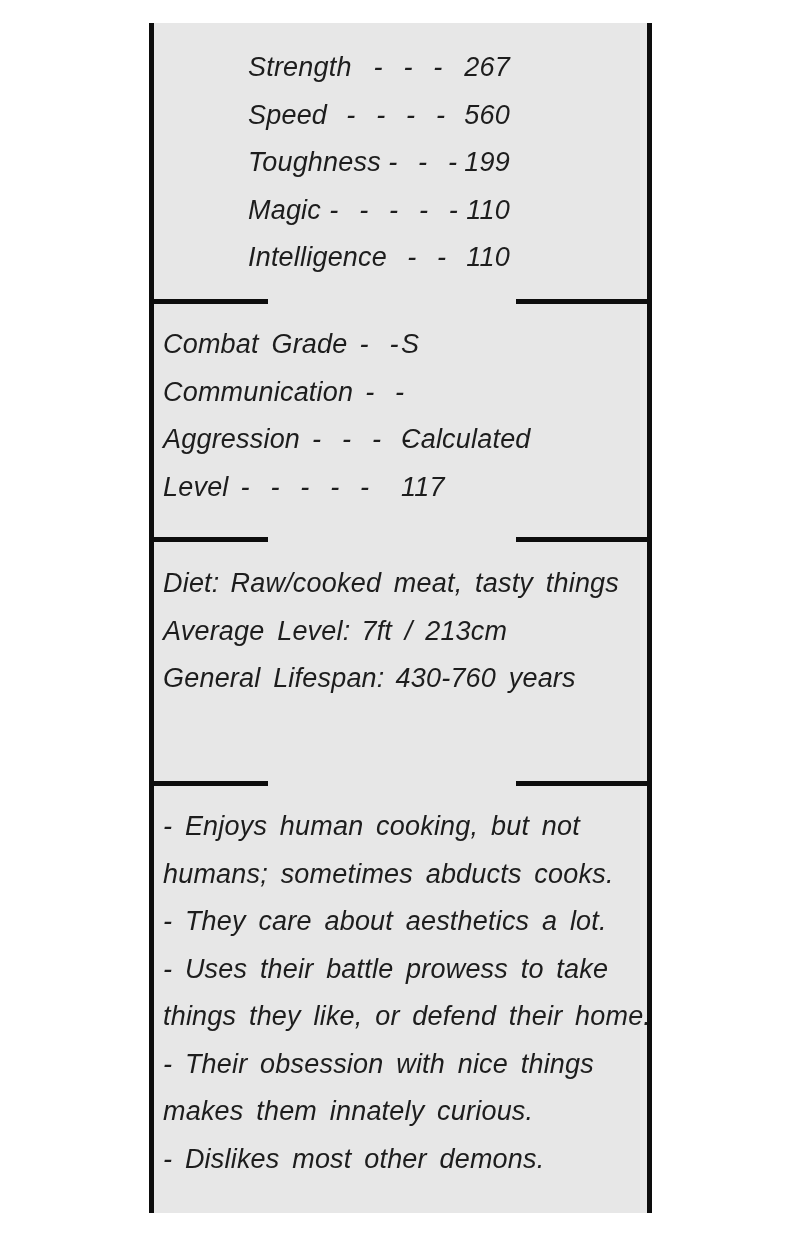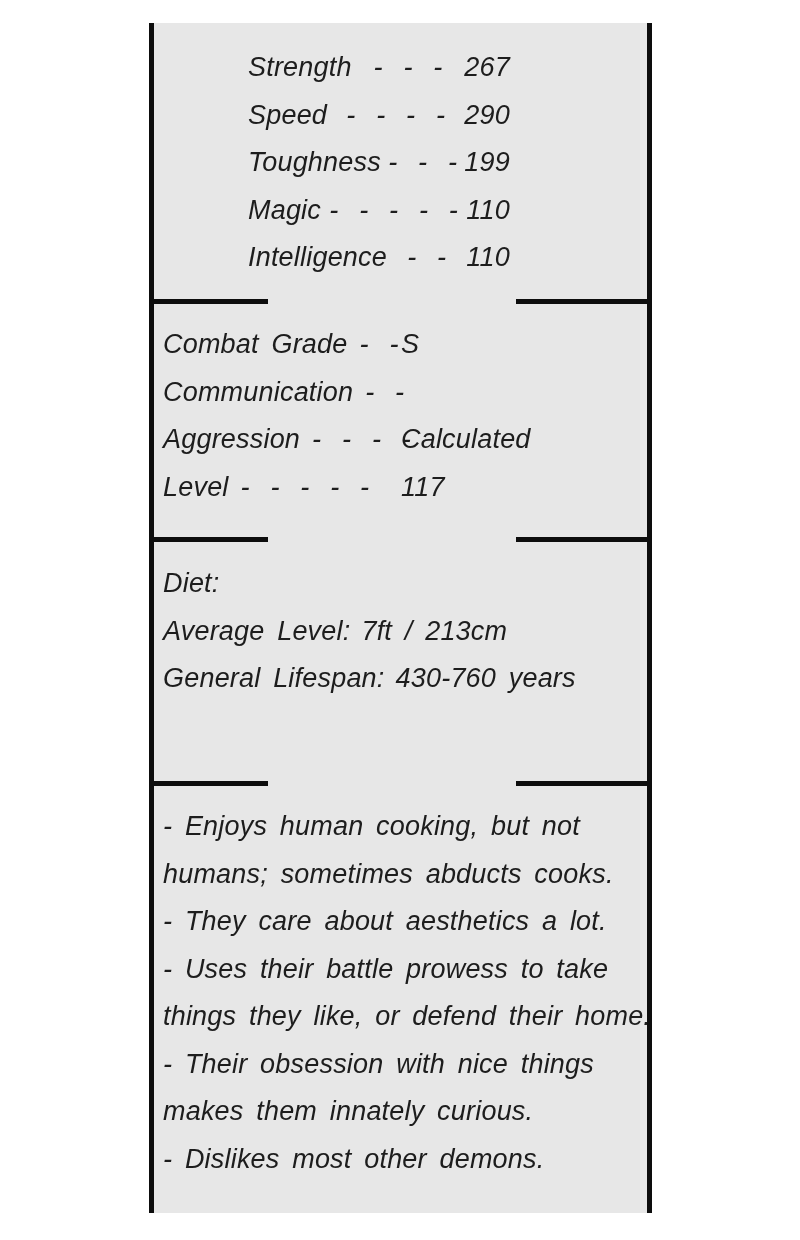--- a/index.html
+++ b/index.html
@@ -77,21 +77,21 @@
 
     <div class="section section-stats">
       <div class="row stats-row">
         <span>Strength</span>
         <span class="dashes">- - -</span>
         <span class="value">267</span>
       </div>
       <div class="row stats-row">
         <span>Speed</span>
         <span class="dashes">- - - -</span>
-        <span class="value">290</span>
+        <span class="value">560</span>
       </div>
       <div class="row stats-row">
         <span>Toughness</span>
         <span class="dashes">- - -</span>
         <span class="value">199</span>
       </div>
       <div class="row stats-row">
         <span>Magic</span>
         <span class="dashes">- - - - -</span>
         <span class="value">110</span>
@@ -127,20 +127,21 @@
         <span class="value">117</span>
       </div>
     </div>
 
     <div class="divider divider-left divider-row-2"></div>
     <div class="divider divider-right divider-row-2"></div>
 
     <div class="section section-physical">
       <div class="row physical-row">
         <span>Diet:</span>
+        <span class="value">Raw/cooked meat, tasty things</span>
       </div>
       <div class="row physical-row">
         <span>Average Level:</span>
         <span class="value">7ft / 213cm</span>
       </div>
       <div class="row physical-row">
         <span>General Lifespan:</span>
         <span class="value">430-760 years</span>
       </div>
     </div>

